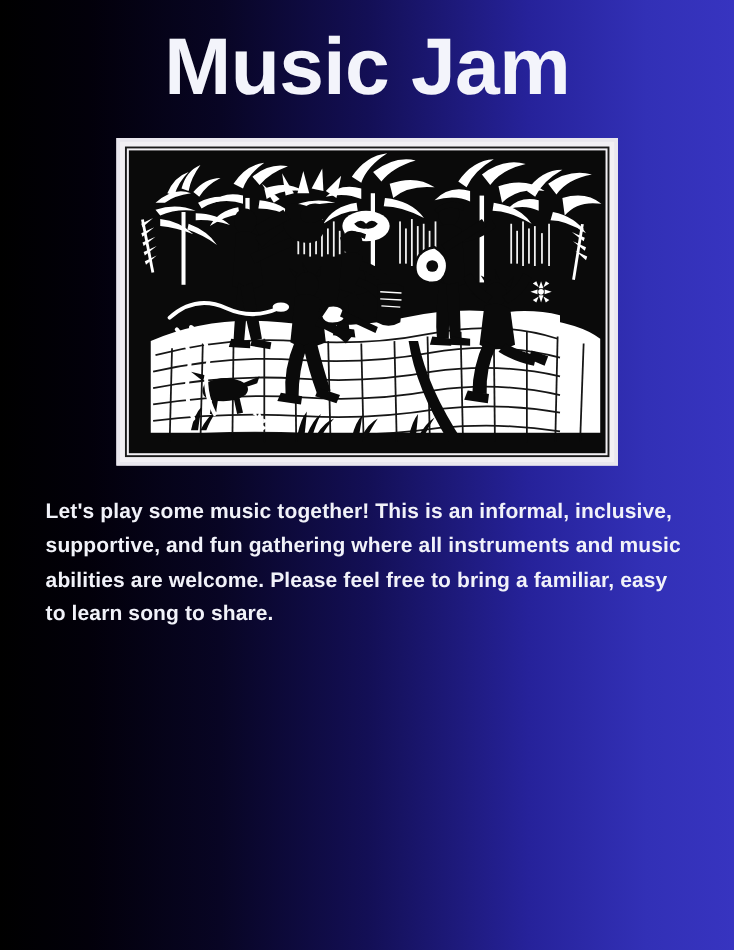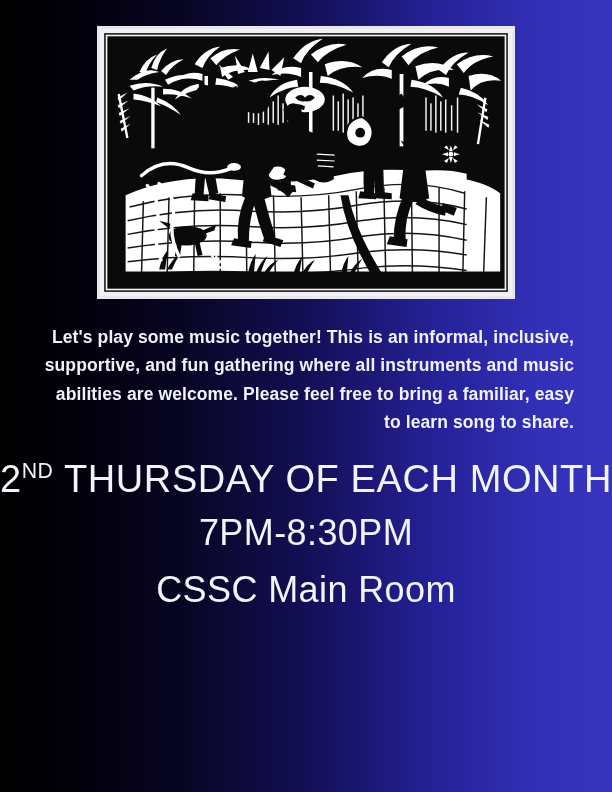--- a/index.html
+++ b/index.html
@@ -65,21 +65,21 @@
   }
   .art-frame svg { display: block; width: 100%; height: 100%; }
 
   
   .body-copy {
     margin-top: 24px;
     width: 536px;
     font-size: 17.5px;
     font-weight: bold;
     line-height: 1.62;
-    text-align: right;
+    text-align: left;
     color: #f1f2f9;
     letter-spacing: 0.1px;
   }
 
   
   .details {
     margin-top: 22px;
     text-align: center;
     width: 100%;
   }
@@ -105,20 +105,21 @@
     white-space: nowrap;
   }
   .det-line2 { margin-top: 8px; }
   .det-line3 { margin-top: 8px; }
 </style>
 </head>
 <body>
 
 <div class="poster">
 
+  <div class="title">Music Jam</div>
 
 
   <div class="art-frame">
     <svg viewBox="0 0 418 273" preserveAspectRatio="none" aria-hidden="true">
 
       <rect x="0" y="0" width="418" height="273" fill="#f2f0f4"></rect>
 
       <rect x="5" y="5" width="408" height="263" fill="none" stroke="#1a1a1a" stroke-width="1.6"></rect>
 
       <rect x="7.5" y="7.5" width="403" height="258" fill="#0a0a0a"></rect>
@@ -428,21 +429,14 @@
         <path d="M60 158 q18 12 14 34 q-4 20 6 40"></path>
       </g>
       <g fill="#ffffff">
         <ellipse cx="136" cy="141" rx="7" ry="4"></ellipse>
       </g>
     </svg>
   </div>
 
   <div class="body-copy">Let's play some music together!  This is an informal, inclusive, supportive, and fun gathering where all instruments and music abilities are welcome. Please feel free to bring a familiar, easy to learn song to share.</div>
 
-  <div class="details">
-    <div class="det-line1"><span>2</span><span class="ord">ND</span><span> THURSDAY OF EACH MONTH</span></div>
-
-    <div class="det-line2">7PM-8:30PM</div>
-
-    <div class="det-line3">CSSC Main Room</div>
-  </div>
 
 </div>
 
 </body></html>

